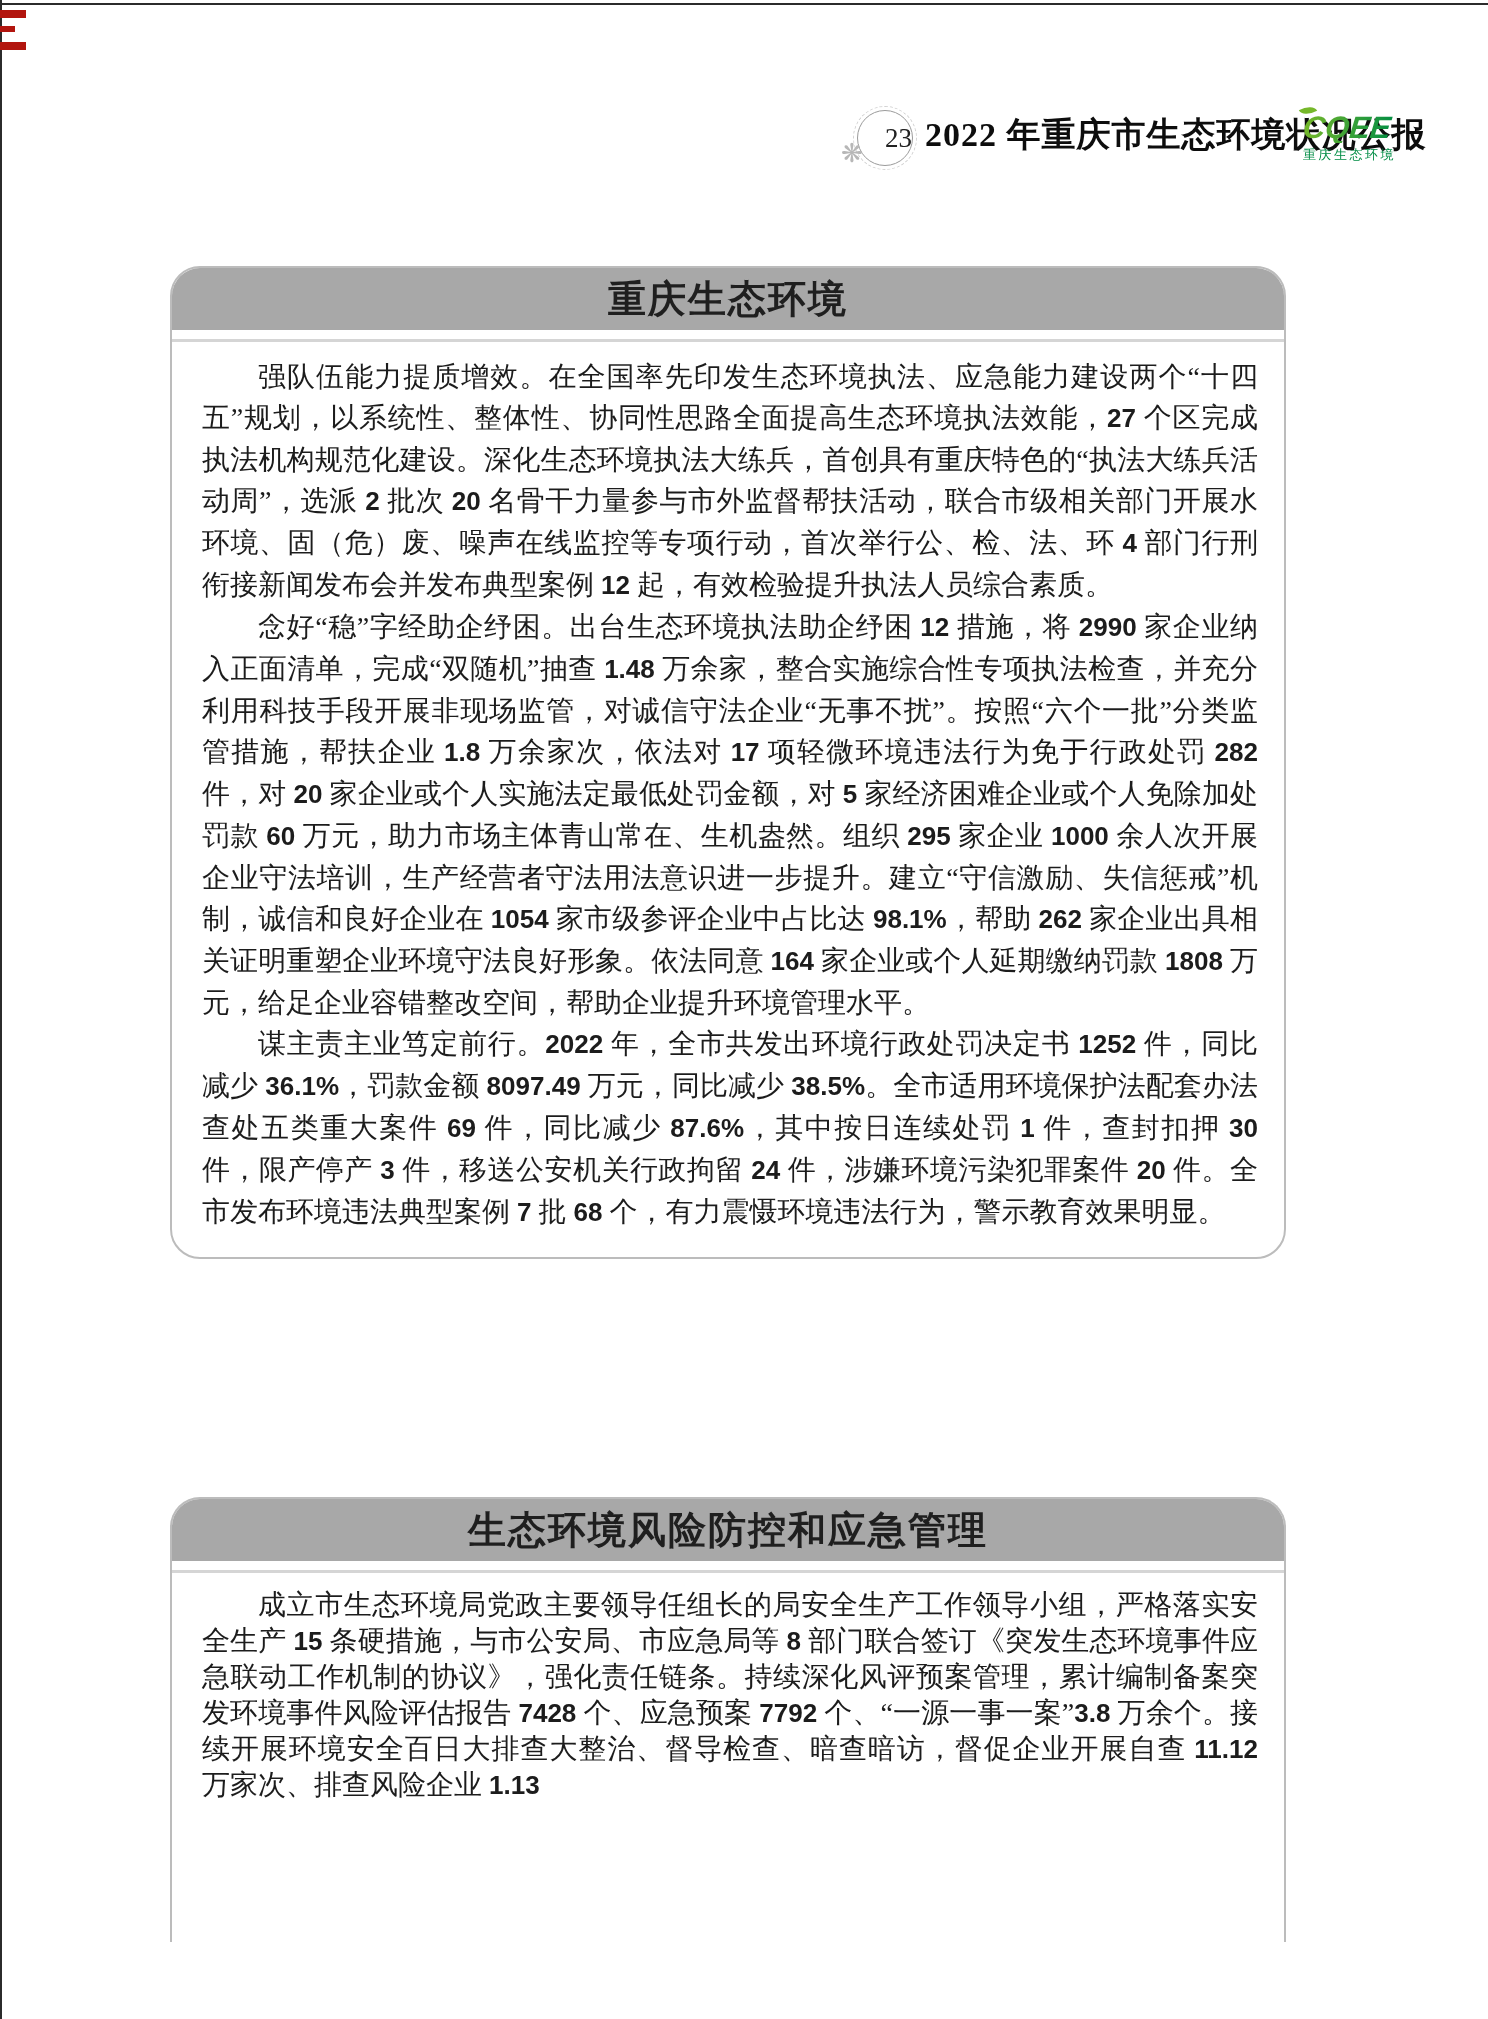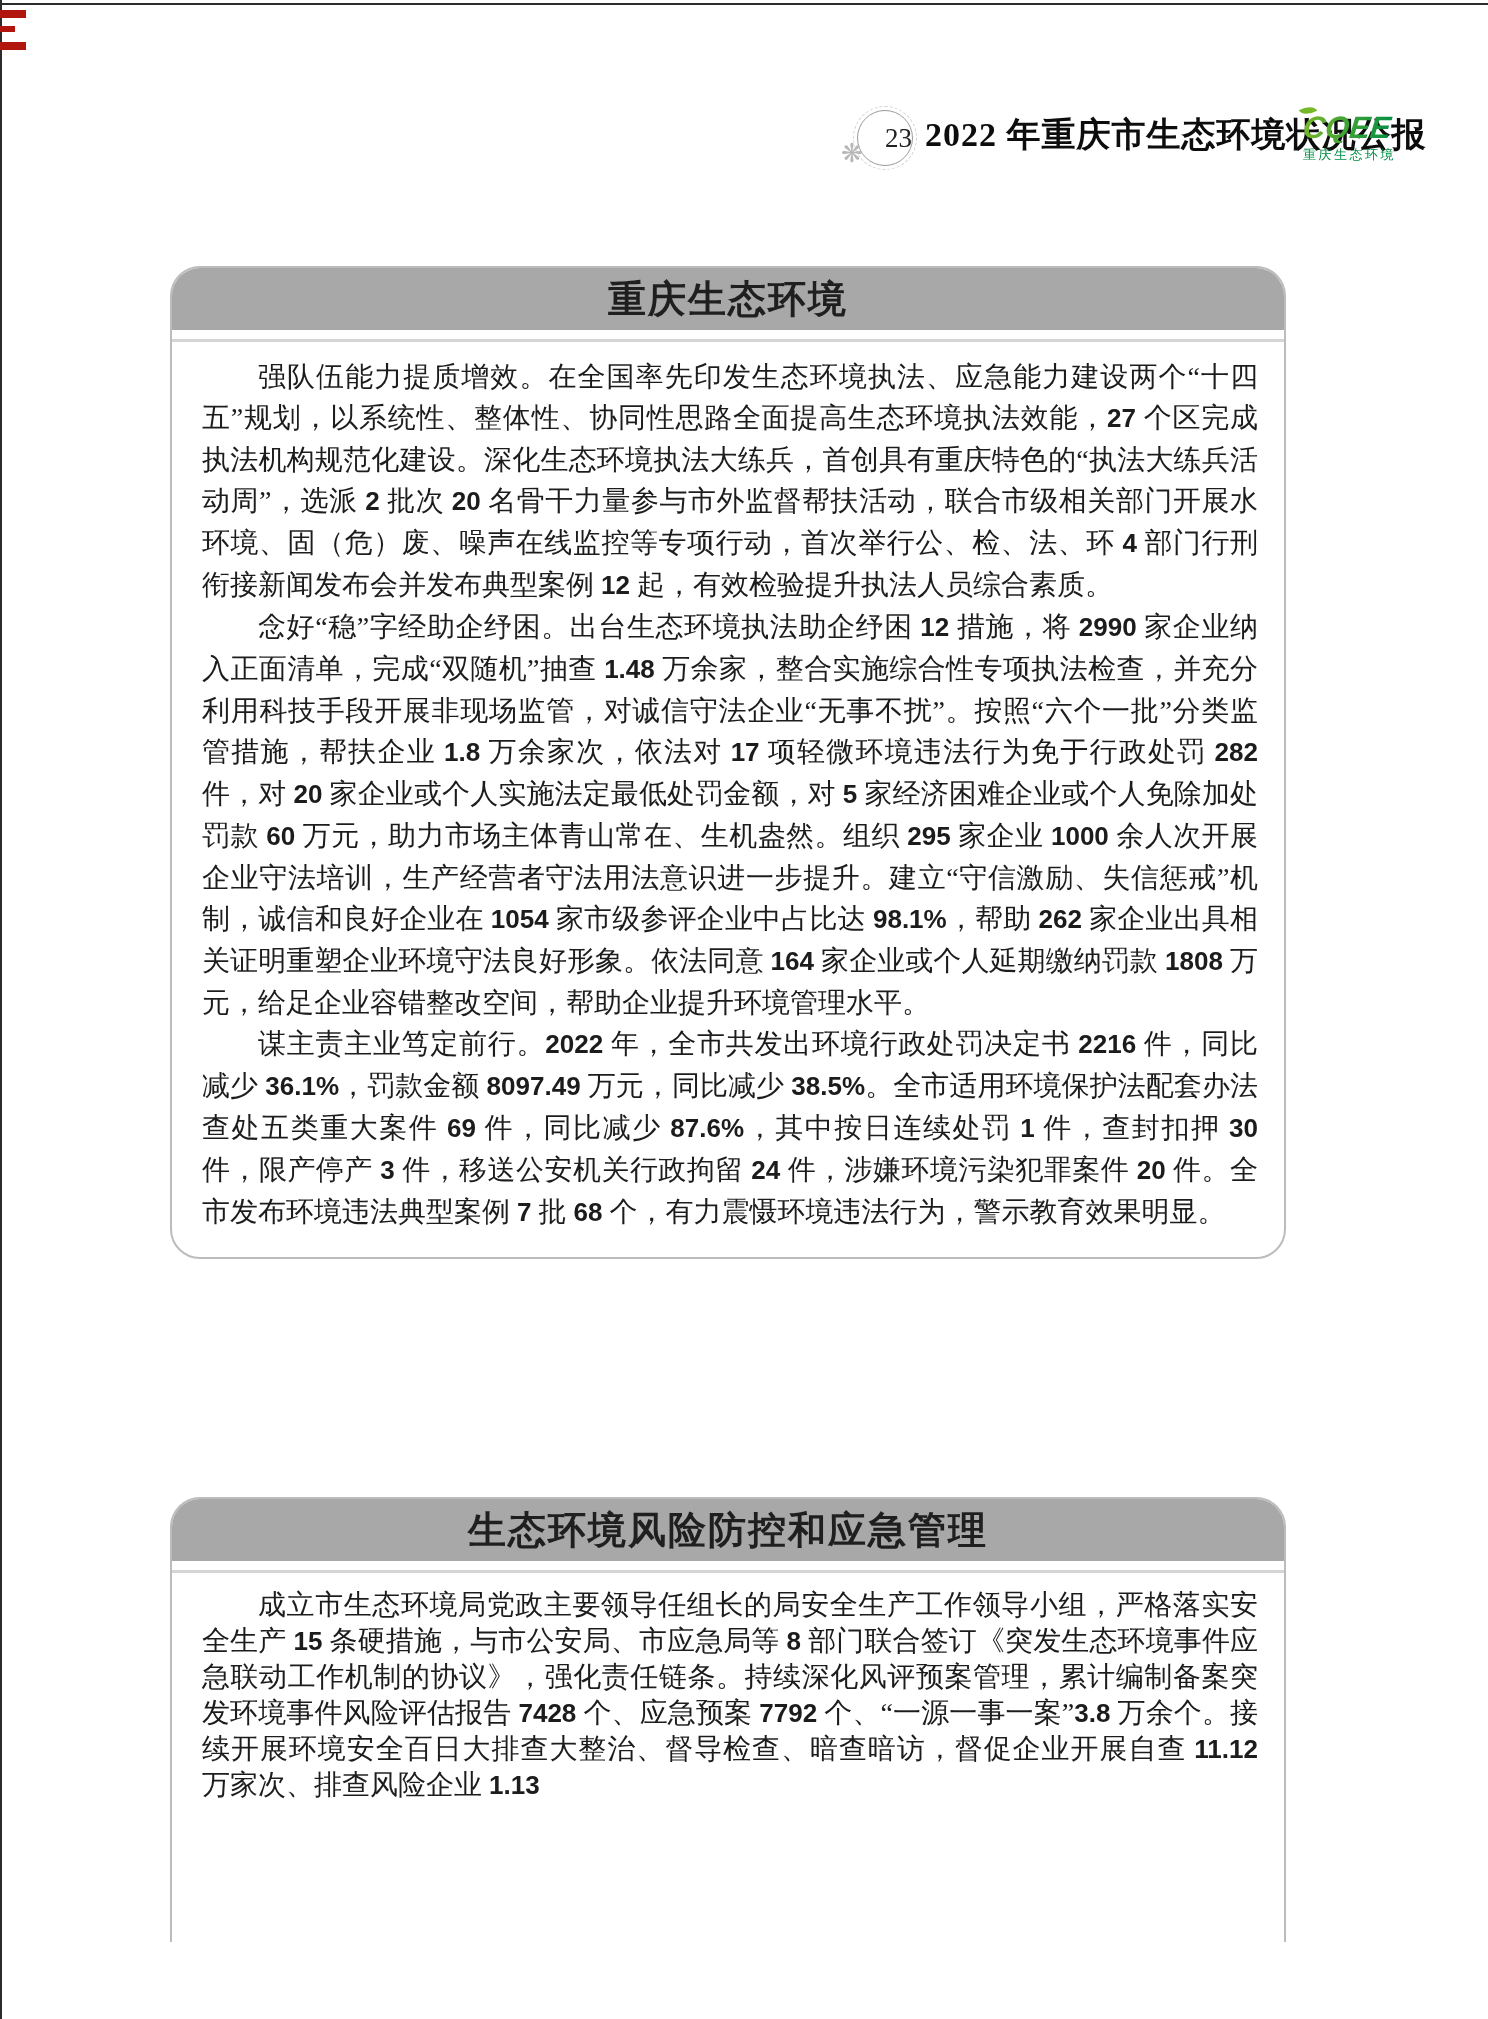--- a/index.html
+++ b/index.html
@@ -68,21 +68,21 @@
   </div>
 
   <section class="box box1">
     <div class="bar">
       <h2 class="bar-title">重庆生态环境</h2>
     </div>
     <div class="divider"></div>
     <div class="content s1">
       <p>强队伍能力提质增效。在全国率先印发生态环境执法、应急能力建设两个“十四五”规划，以系统性、整体性、协同性思路全面提高生态环境执法效能，<b>27</b> 个区完成执法机构规范化建设。深化生态环境执法大练兵，首创具有重庆特色的“执法大练兵活动周”，选派 <b>2</b> 批次 <b>20</b> 名骨干力量参与市外监督帮扶活动，联合市级相关部门开展水环境、固（危）废、噪声在线监控等专项行动，首次举行公、检、法、环 <b>4</b> 部门行刑衔接新闻发布会并发布典型案例 <b>12</b> 起，有效检验提升执法人员综合素质。</p>
       <p>念好“稳”字经助企纾困。出台生态环境执法助企纾困 <b>12</b> 措施，将 <b>2990</b> 家企业纳入正面清单，完成“双随机”抽查 <b>1.48</b> 万余家，整合实施综合性专项执法检查，并充分利用科技手段开展非现场监管，对诚信守法企业“无事不扰”。按照“六个一批”分类监管措施，帮扶企业 <b>1.8</b> 万余家次，依法对 <b>17</b> 项轻微环境违法行为免于行政处罚 <b>282</b> 件，对 <b>20</b> 家企业或个人实施法定最低处罚金额，对 <b>5</b> 家经济困难企业或个人免除加处罚款 <b>60</b> 万元，助力市场主体青山常在、生机盎然。组织 <b>295</b> 家企业 <b>1000</b> 余人次开展企业守法培训，生产经营者守法用法意识进一步提升。建立“守信激励、失信惩戒”机制，诚信和良好企业在 <b>1054</b> 家市级参评企业中占比达 <b>98.1%</b>，帮助 <b>262</b> 家企业出具相关证明重塑企业环境守法良好形象。依法同意 <b>164</b> 家企业或个人延期缴纳罚款 <b>1808</b> 万元，给足企业容错整改空间，帮助企业提升环境管理水平。</p>
-      <p>谋主责主业笃定前行。<b>2022</b> 年，全市共发出环境行政处罚决定书 <b>2216</b> 件，同比减少 <b>36.1%</b>，罚款金额 <b>8097.49</b> 万元，同比减少 <b>38.5%</b>。全市适用环境保护法配套办法查处五类重大案件 <b>69</b> 件，同比减少 <b>87.6%</b>，其中按日连续处罚 <b>1</b> 件，查封扣押 <b>30</b> 件，限产停产 <b>3</b> 件，移送公安机关行政拘留 <b>24</b> 件，涉嫌环境污染犯罪案件 <b>20</b> 件。全市发布环境违法典型案例 <b>7</b> 批 <b>68</b> 个，有力震慑环境违法行为，警示教育效果明显。</p>
+      <p>谋主责主业笃定前行。<b>2022</b> 年，全市共发出环境行政处罚决定书 <b>1252</b> 件，同比减少 <b>36.1%</b>，罚款金额 <b>8097.49</b> 万元，同比减少 <b>38.5%</b>。全市适用环境保护法配套办法查处五类重大案件 <b>69</b> 件，同比减少 <b>87.6%</b>，其中按日连续处罚 <b>1</b> 件，查封扣押 <b>30</b> 件，限产停产 <b>3</b> 件，移送公安机关行政拘留 <b>24</b> 件，涉嫌环境污染犯罪案件 <b>20</b> 件。全市发布环境违法典型案例 <b>7</b> 批 <b>68</b> 个，有力震慑环境违法行为，警示教育效果明显。</p>
     </div>
   </section>
 
   <section class="box box2">
     <div class="bar">
       <h2 class="bar-title">生态环境风险防控和应急管理</h2>
     </div>
     <div class="divider"></div>
     <div class="content s2">
       <p>成立市生态环境局党政主要领导任组长的局安全生产工作领导小组，严格落实安全生产 <b>15</b> 条硬措施，与市公安局、市应急局等 <b>8</b> 部门联合签订《突发生态环境事件应急联动工作机制的协议》，强化责任链条。持续深化风评预案管理，累计编制备案突发环境事件风险评估报告 <b>7428</b> 个、应急预案 <b>7792</b> 个、“一源一事一案”<b>3.8</b> 万余个。接续开展环境安全百日大排查大整治、督导检查、暗查暗访，督促企业开展自查 <b>11.12</b> 万家次、排查风险企业 <b>1.13</b></p>

